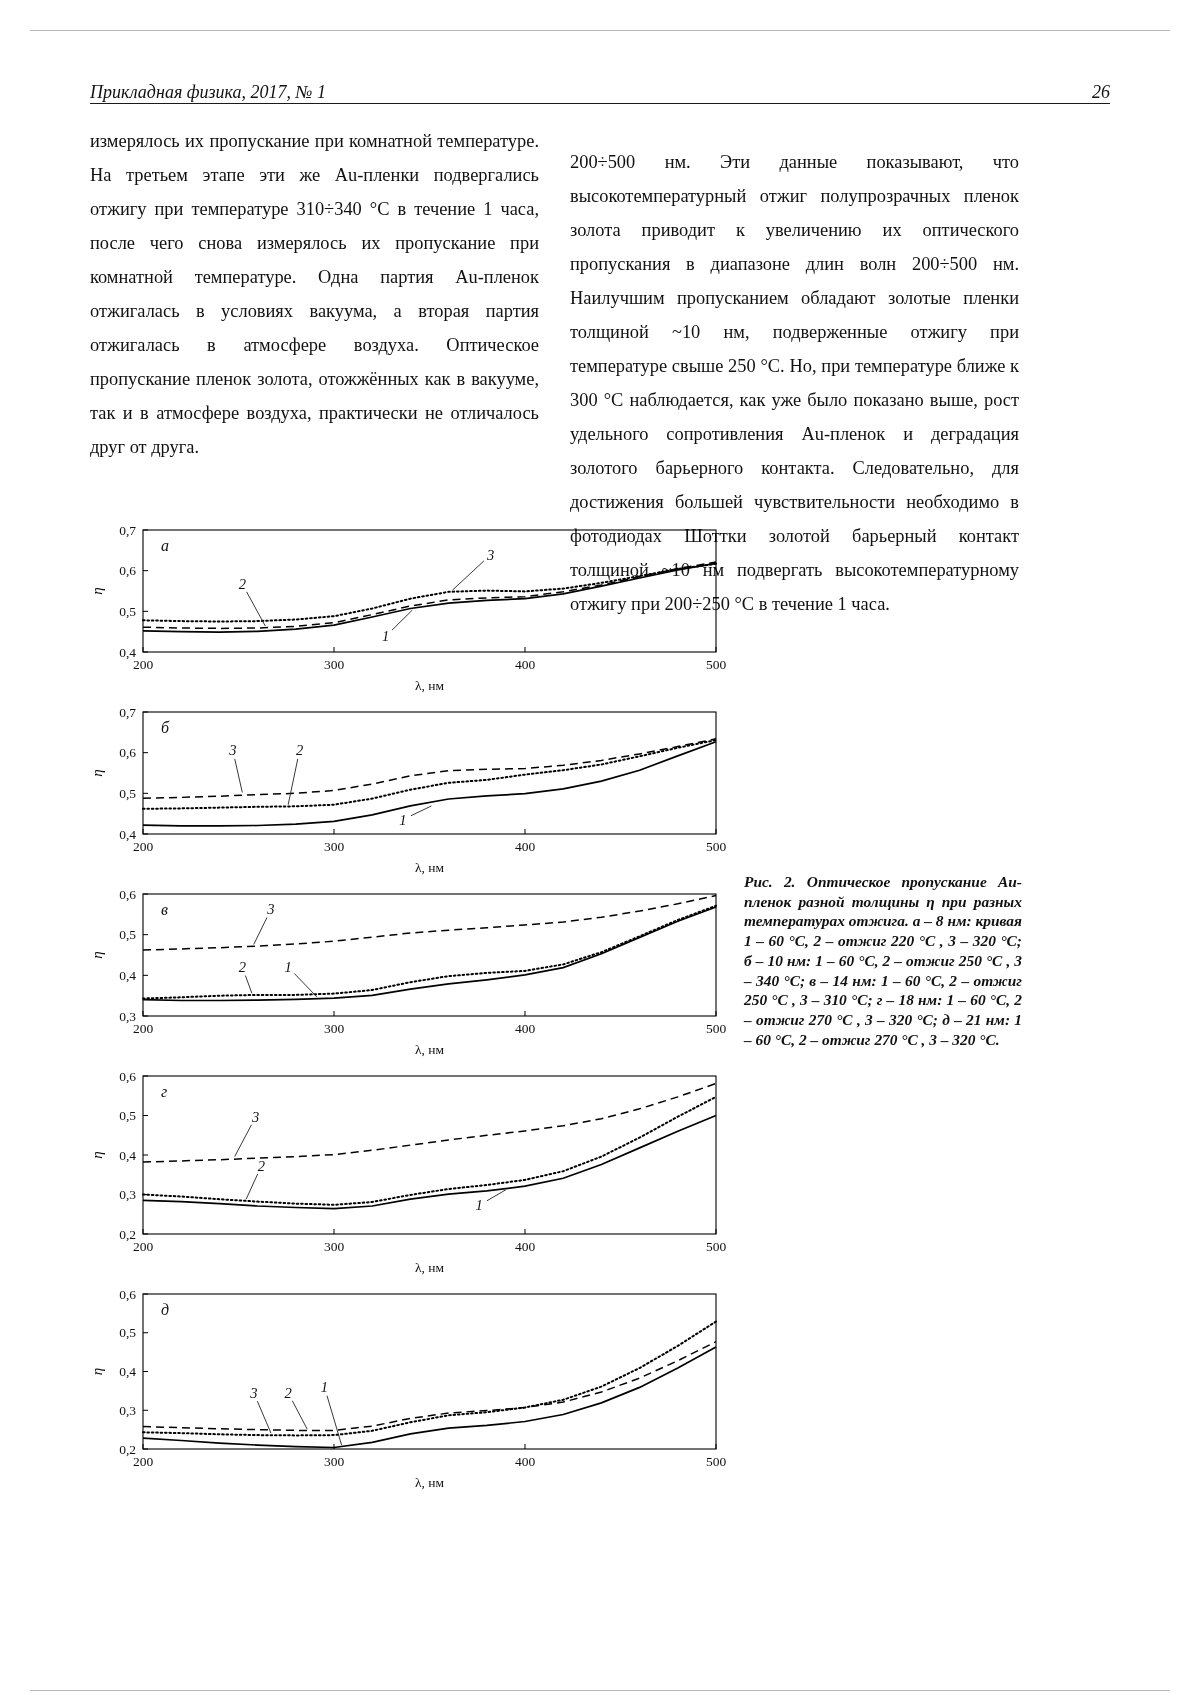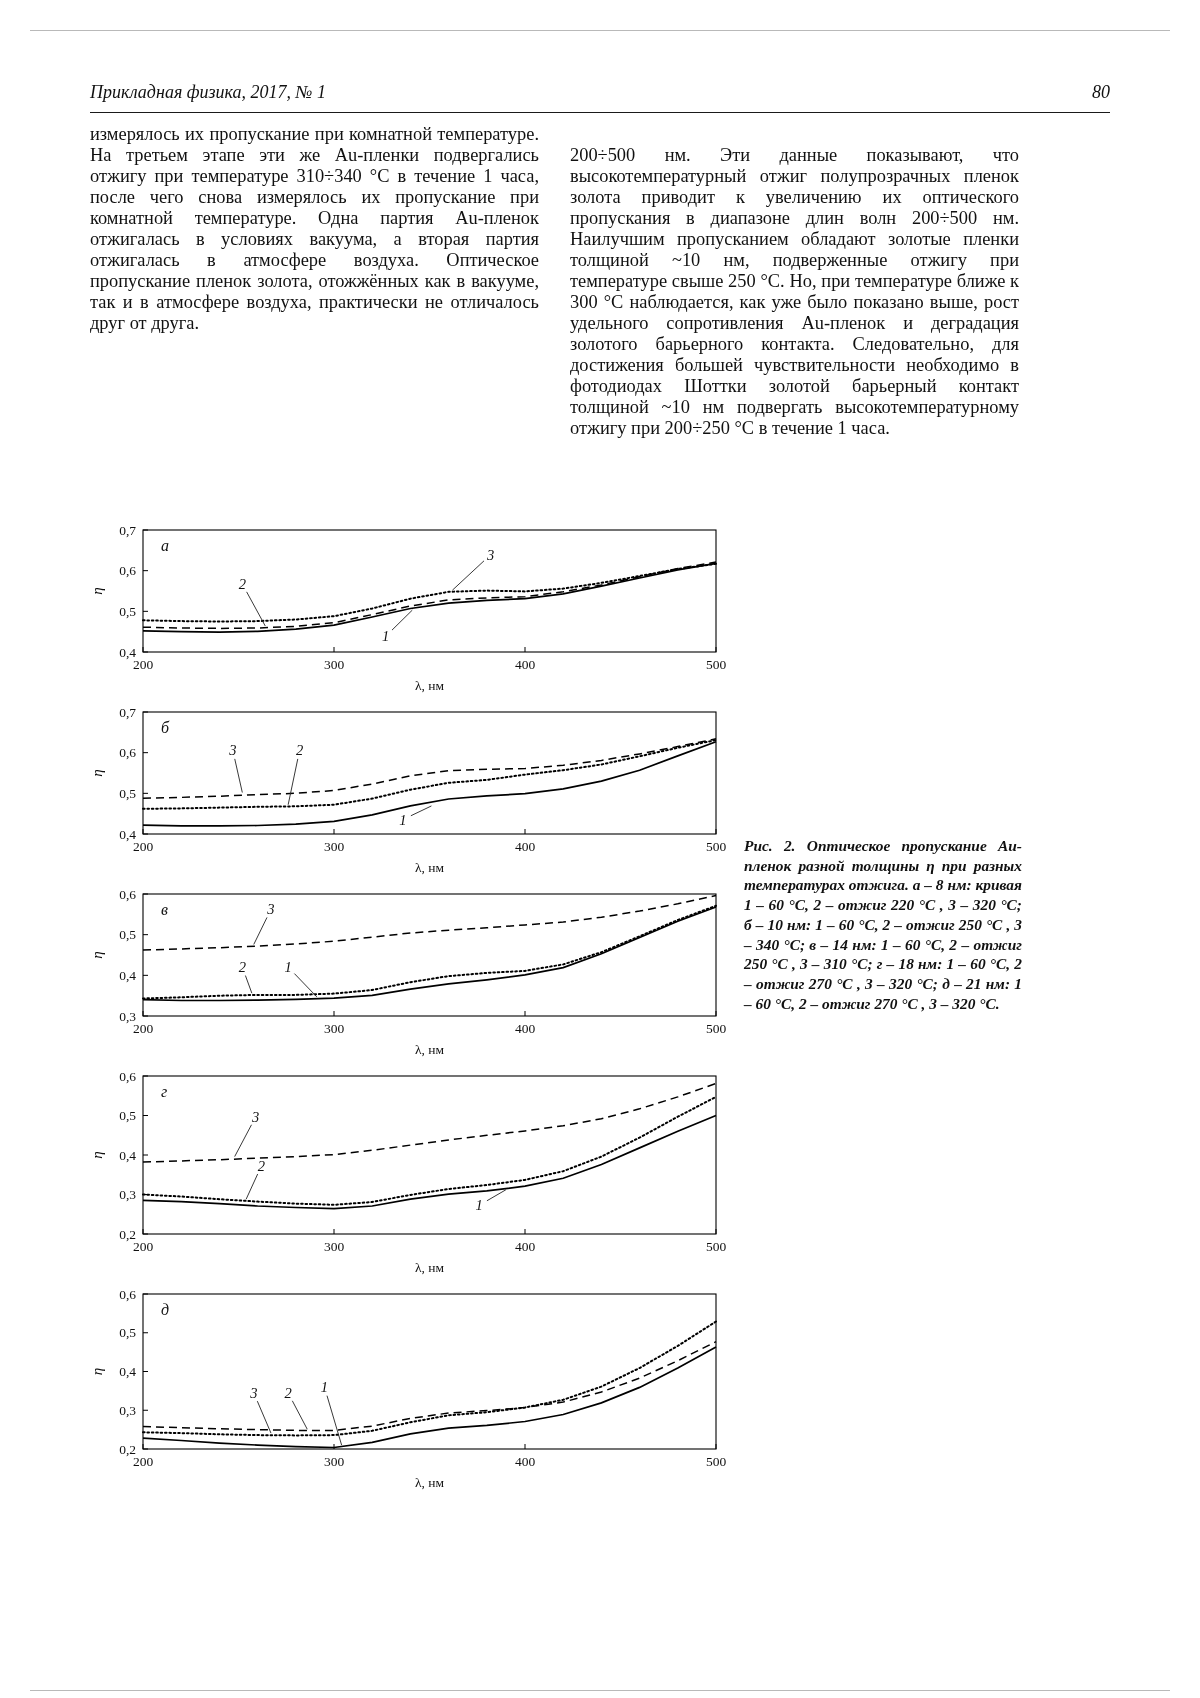--- a/index.html
+++ b/index.html
@@ -26,65 +26,64 @@
   .header {
     position: absolute;
     left: 90px;
     right: 90px;
     top: 82px;
     display: flex;
     justify-content: space-between;
     align-items: flex-end;
     font-style: italic;
     font-size: 18px;
-    padding-bottom: 9px;
     border-bottom: 1.6px solid #1a1a1a;
   }
   .col {
     position: absolute;
     top: 124px;
     width: 449px;
     font-size: 18.4px;
-    line-height: 21px;
+    line-height: 34px;
     text-align: justify;
   }
   .col-left  { left: 90px; }
   .col-right { left: 570px; margin-top: 21px; }
   .para { text-align: justify; }
   .para.indent { text-indent: 40px; }
   .charts {
     position: absolute;
     left: 86px;
     top: 516px;
     width: 662px;
   }
   .charts svg { display: block; }
   .caption {
     position: absolute;
     left: 744px;
-    top: 836px;
+    top: 872px;
     width: 278px;
     font-weight: bold;
     font-style: italic;
     font-size: 15.4px;
     line-height: 19.7px;
     text-align: justify;
   }
   svg text { font-family: "Liberation Serif", serif; fill: #111; }
 </style>
 </head>
 <body>
 
 <div class="page">
   <div class="scan-line-top"></div>
   <div class="scan-line-bottom"></div>
 
   <div class="header">
     <span>Прикладная физика, 2017, № 1</span>
-    <span>80</span>
+    <span>26</span>
   </div>
 
   <div class="col col-left">
     <p class="para">измерялось их пропускание при комнатной температуре. На третьем этапе эти же Au-пленки подвергались отжигу при температуре 310÷340 °С в течение 1 часа, после чего снова измерялось их пропускание при комнатной температуре. Одна партия Au-пленок отжигалась в условиях вакуума, а вторая партия отжигалась в атмосфере воздуха. Оптическое пропускание пленок золота, отожжённых как в вакууме, так и в атмосфере воздуха, практически не отличалось друг от друга.</p>
   </div>
 
   <div class="col col-right">
     <p class="para">200÷500 нм. Эти данные показывают, что высокотемпературный отжиг полупрозрачных пленок золота приводит к увеличению их оптического пропускания в диапазоне длин волн 200÷500 нм. Наилучшим пропусканием обладают золотые пленки толщиной ~10 нм, подверженные отжигу при температуре свыше 250 °С. Но, при температуре ближе к 300 °С наблюдается, как уже было показано выше, рост удельного сопротивления Au-пленок и деградация золотого барьерного контакта. Следовательно, для достижения большей чувствительности необходимо в фотодиодах Шоттки золотой барьерный контакт толщиной ~10 нм подвергать высокотемпературному отжигу при 200÷250 °С в течение 1 часа.</p>
   </div>
 

